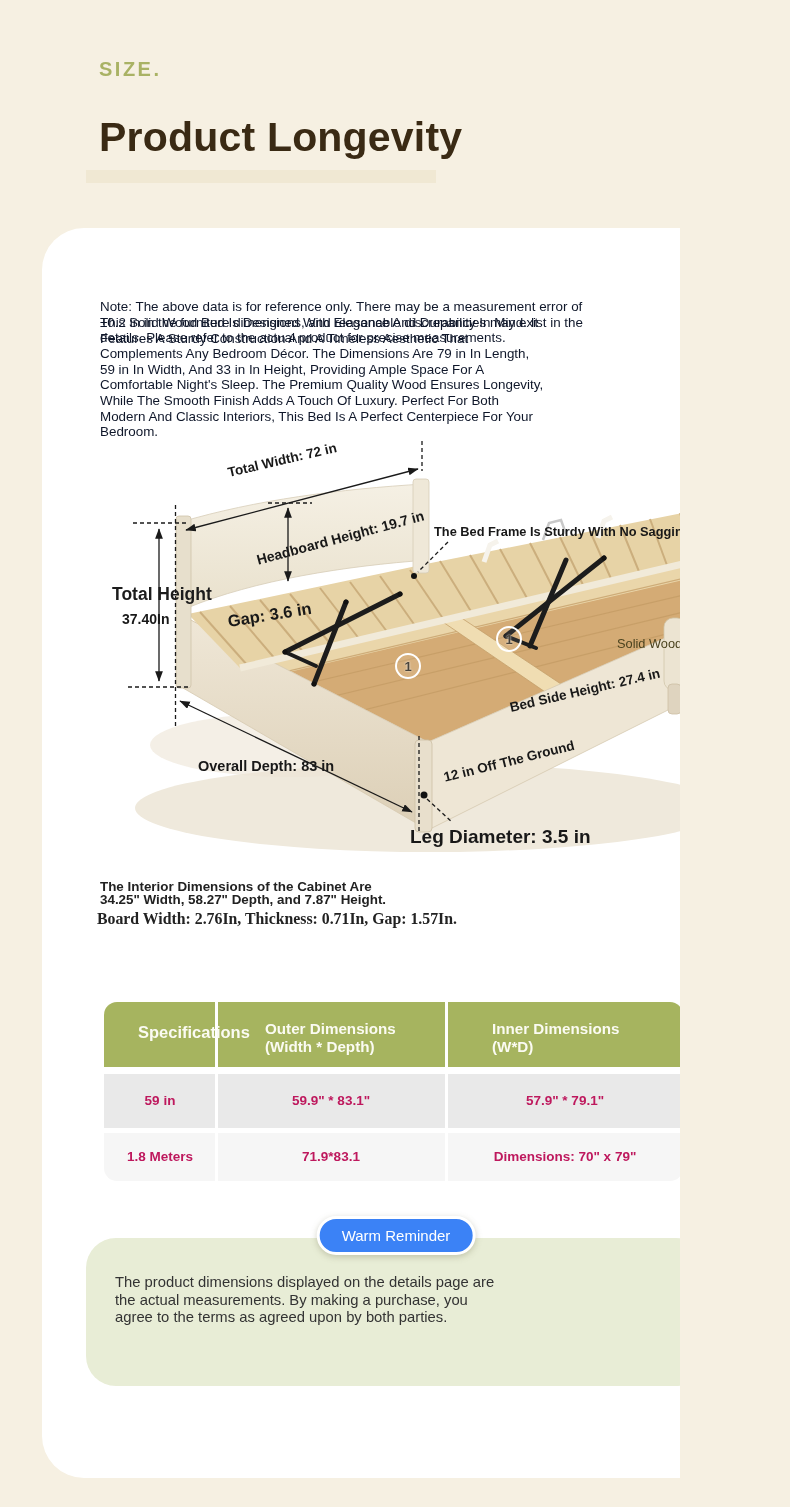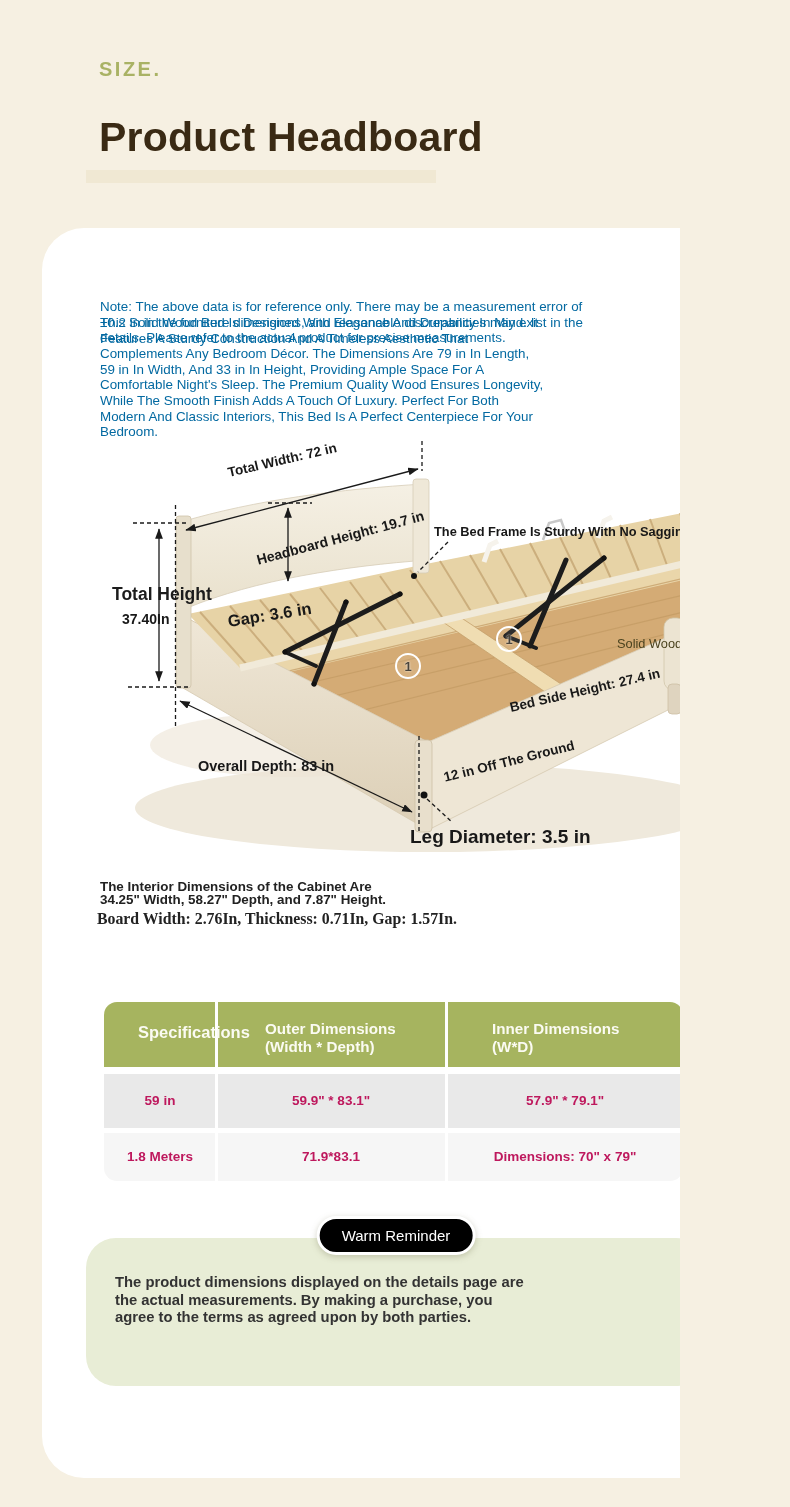--- a/index.html
+++ b/index.html
@@ -4,49 +4,49 @@
 <style>
   html,body{margin:0;padding:0;}
   body{width:790px;height:1507px;overflow:hidden;background:#f6f0e2;
        font-family:"Liberation Sans",sans-serif;-webkit-font-smoothing:antialiased;}
   .page{position:relative;width:680px;height:1507px;overflow:hidden;}
   .abs{position:absolute;}
   .eyebrow{left:99px;top:58px;font-size:20px;font-weight:800;letter-spacing:2.5px;color:#a9b264;}
   .title-band{left:86px;top:170px;width:350px;height:13px;background:#f0e8d3;}
   .page-title{left:99px;top:114px;font-size:41px;font-weight:700;color:#3a2a14;letter-spacing:.2px;}
   .card{left:42px;top:228px;width:706px;height:1250px;background:#ffffff;border-radius:42px;}
-  .intro{font-size:13.4px;line-height:15.6px;color:#0369a1;}
+  .intro{font-size:13.4px;line-height:15.6px;color:#0f172a;}
   .intro div{white-space:nowrap;}
   .note-block{left:100px;top:299px;}
   .desc-block{left:100px;top:315px;}
   .dlabel{color:#181818;font-weight:700;white-space:nowrap;transform-origin:left center;}
   .dlabel.light{font-weight:400;}
   .marker-1{width:22px;height:22px;border:2px solid #fff;border-radius:50%;
             color:#4a443a;text-shadow:0 0 2px #fff;font-size:13px;font-weight:700;
             display:flex;align-items:center;justify-content:center;background:rgba(255,255,255,.08);}
   .cab{color:#222;font-weight:700;}
   .tbl-seg{background:#e9e9e9;}
   .tbl-sep{width:3px;background:#ffffff;}
   .th-label{color:#fbfbf2;font-weight:700;white-space:nowrap;}
   .cell{width:200px;text-align:center;font-size:13.5px;font-weight:700;color:#be185d;white-space:nowrap;}
-  .pill{transform:translateX(-50%);background:#000000;border:3px solid #ffffff;border-radius:22px;
+  .pill{transform:translateX(-50%);background:#3b82f6;border:3px solid #ffffff;border-radius:22px;
         color:#ffffff;font-size:15px;font-weight:400;padding:8px 22px;white-space:nowrap;
         box-shadow:0 2px 6px rgba(120,120,90,.35);z-index:3;}
   .green-box{background:#e8edd6;border-radius:30px;z-index:2;}
-  .green-text{font-size:14.8px;line-height:17.6px;font-weight:700;color:#333333;}
+  .green-text{font-size:14.8px;line-height:17.6px;font-weight:400;color:#333333;}
   .green-text div{white-space:nowrap;}
 </style>
 </head>
 <body>
 
 <div class="page">
 
   <div class="abs eyebrow">SIZE.</div>
   <div class="abs title-band"></div>
-  <div class="abs page-title">Product Headboard</div>
+  <div class="abs page-title">Product Longevity</div>
 
   <div class="abs card"></div>
 
   <div class="abs intro note-block">
     <div>Note: The above data is for reference only. There may be a measurement error of</div>
     <div>±0.2 in in the furniture dimensions, and reasonable discrepancies may exist in the</div>
     <div>details. Please refer to the actual product for precise measurements.</div>
   </div>
   <div class="abs intro desc-block">
     <div>This Solid Wood Bed Is Designed With Elegance And Durability In Mind. It</div>

